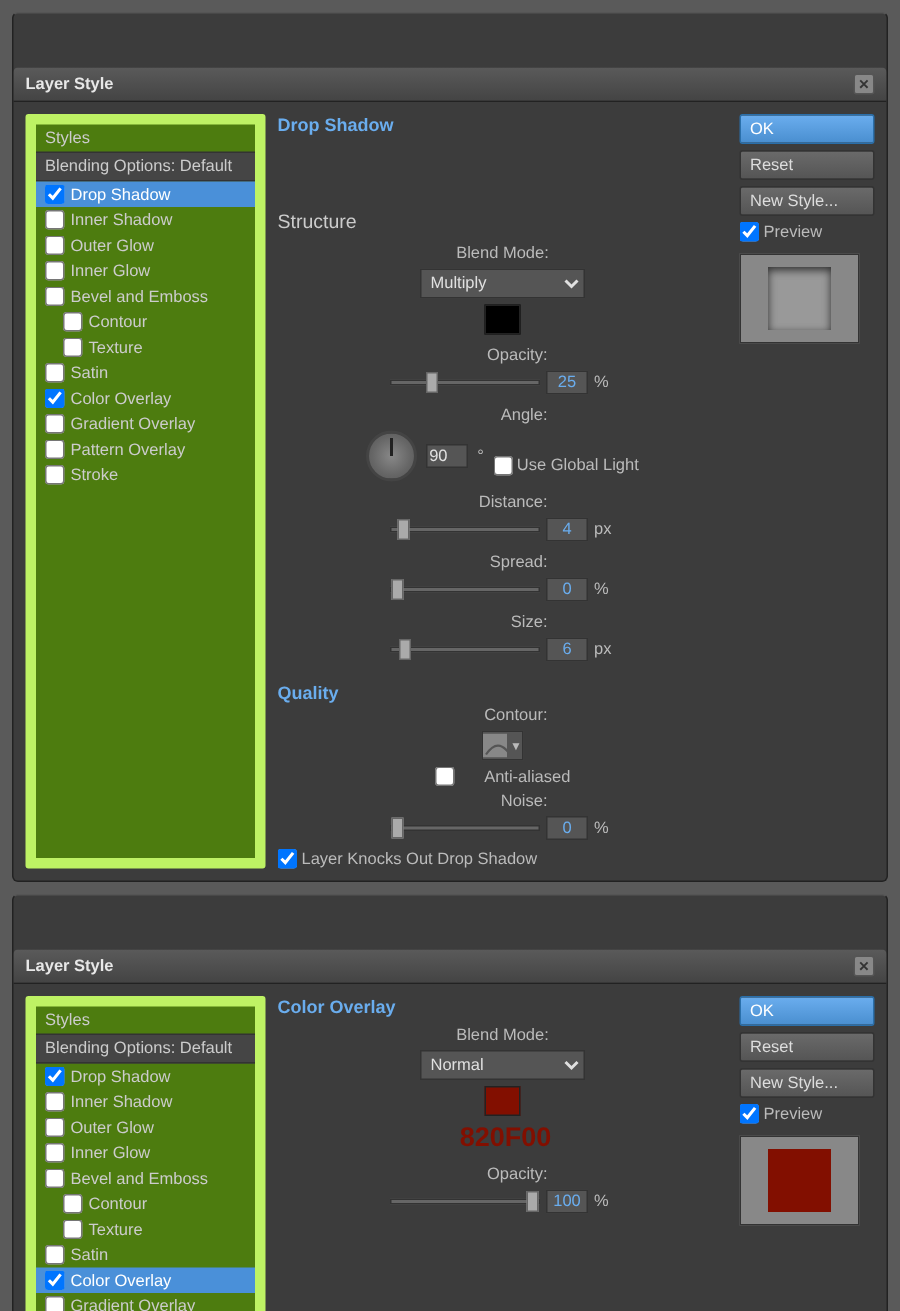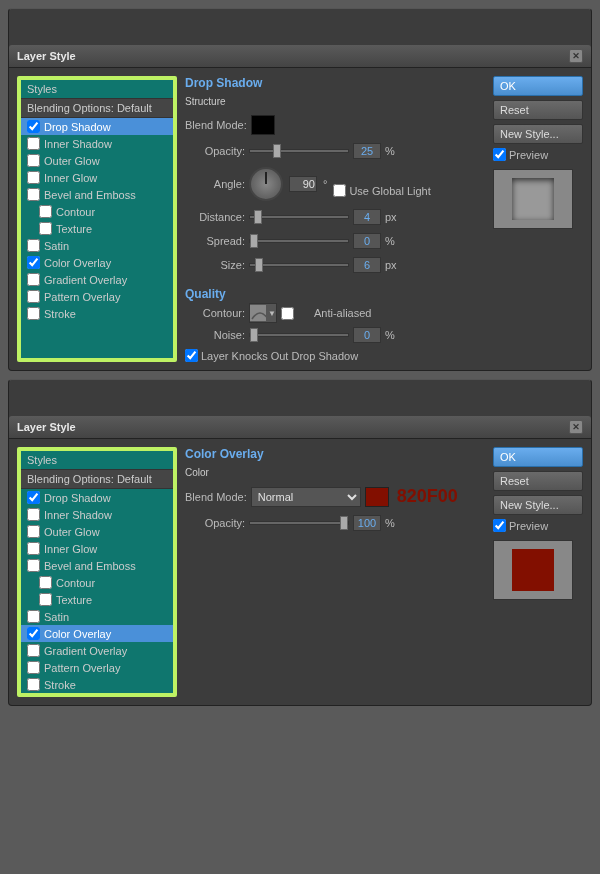--- a/index.html
+++ b/index.html
@@ -61,22 +61,22 @@
       display: flex;
       flex-direction: row;
       padding: 8px;
       gap: 8px;
     }
 
     
     .styles-panel {
       width: 160px;
       flex-shrink: 0;
-      background: #0f766e;
-      border: 4px solid #bef264;
+      background: #4d7c0f;
+      border: 7px solid #bef264;
       border-radius: 2px;
     }
 
     .styles-header {
       padding: 3px 6px;
       font-size: 11px;
       color: #ccc;
       border-bottom: 1px solid #333;
     }
 
@@ -122,29 +122,31 @@
 
     .section-title {
       color: #6aadee;
       font-size: 12px;
       font-weight: bold;
       margin-bottom: 2px;
     }
 
     .sub-section-title {
       color: #ccc;
-      font-size: 10px;
+      font-size: 13px;
       margin-bottom: 4px;
+      margin-top: 44px;
     }
 
     .form-row {
       display: flex;
       align-items: center;
       margin-bottom: 4px;
       gap: 4px;
+      flex-direction: column;
     }
 
     .form-label {
       color: #bbb;
       text-align: right;
       min-width: 60px;
     }
 
     .blend-select {
       background: #555;
@@ -234,31 +236,31 @@
       transform-origin: bottom center;
       transform: translateX(-50%) rotate(0deg);
     }
 
     .angle-value-input {
       width: 28px;
       background: #555;
       border: 1px solid #333;
       color: #e0e0e0;
       font-size: 11px;
-      text-align: right;
+      text-align: left;
       padding: 1px;
     }
 
     .degree-symbol {
       color: #bbb;
     }
 
     .global-light-check {
       display: flex;
-      align-items: flex-end;
+      align-items: center;
       gap: 3px;
       color: #bbb;
       margin-top: 12px;
     }
 
     
     .quality-section {
       margin-top: 6px;
     }
 
@@ -426,20 +428,25 @@
         <span>Stroke</span>
       </div>
     </div>
 
     <div class="main-content">
       <div class="section-title">Drop Shadow</div>
       <div class="sub-section-title">Structure</div>
 
       <div class="form-row">
         <span class="form-label">Blend Mode:</span>
+        <select class="blend-select">
+          <option>Multiply</option>
+          <option>Normal</option>
+          <option>Screen</option>
+        </select>
         <div class="color-swatch color-swatch-dark"></div>
       </div>
 
       <div class="form-row">
         <span class="form-label">Opacity:</span>
         <div class="slider-container">
           <input type="range" class="slider" min="0" max="100" value="25" style="">
           <input class="value-input" type="text" value="25" style="">
           <span class="unit-label">%</span>
         </div>
@@ -591,21 +598,20 @@
         <span>Pattern Overlay</span>
       </div>
       <div class="style-item">
         <input type="checkbox" style="">
         <span>Stroke</span>
       </div>
     </div>
 
     <div class="main-content">
       <div class="section-title">Color Overlay</div>
-      <div class="sub-section-title">Color</div>
 
       <div class="form-row">
         <span class="form-label">Blend Mode:</span>
         <select class="blend-select">
           <option>Normal</option>
           <option>Multiply</option>
         </select>
         <div class="color-swatch color-swatch-red"></div>
         <span class="color-overlay-value">820F00</span>
       </div>

